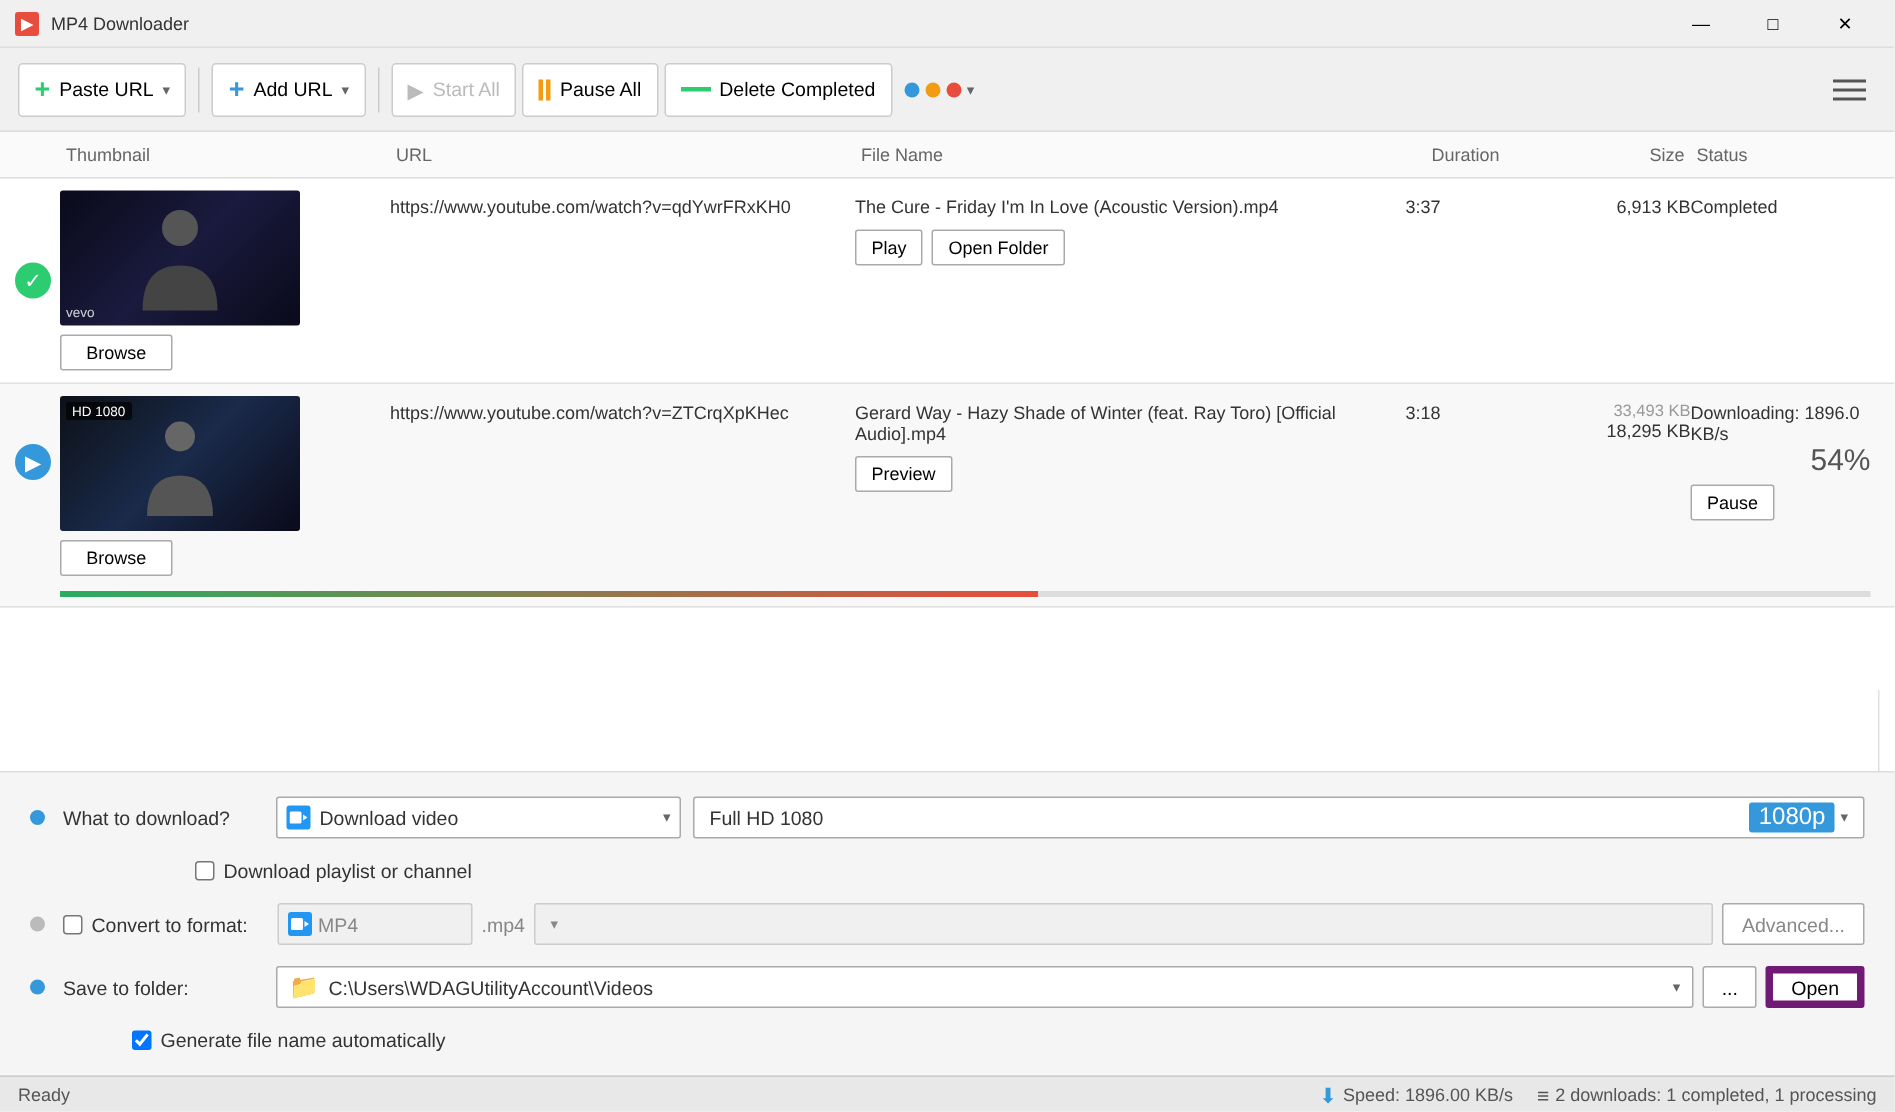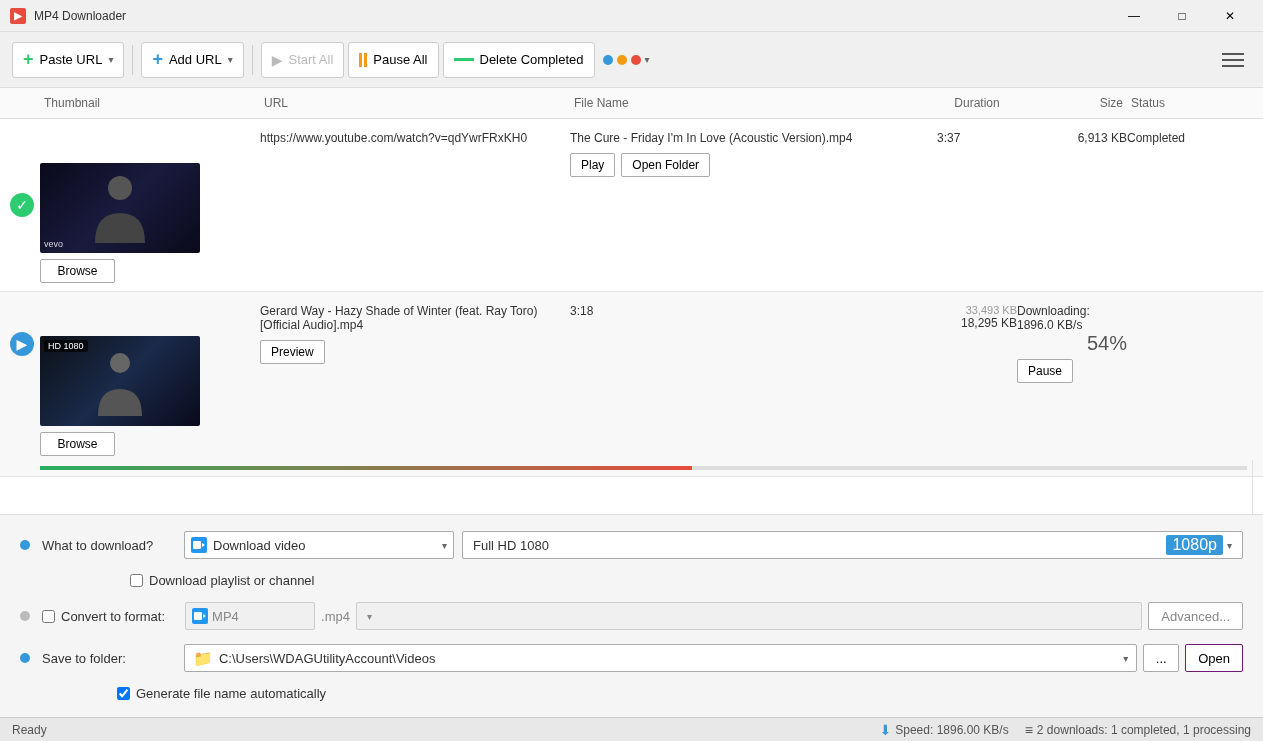--- a/index.html
+++ b/index.html
@@ -37,21 +37,21 @@
     .table-header > div { padding: 2px 4px; }
 
     
     .download-row { border-bottom: 1px solid #e0e0e0; position: relative; }
     .row-main { display: grid; grid-template-columns: 220px 310px 1fr 80px 110px 120px; padding: 8px 16px 8px 40px; align-items: start; }
     .row-status-icon { position: absolute; left: 10px; top: 50%; transform: translateY(-50%); width: 24px; height: 24px; border-radius: 50%; display: flex; align-items: center; justify-content: center; }
     .status-completed { background: #2ecc71; color: white; font-size: 14px; }
     .status-downloading { background: #3498db; color: white; font-size: 14px; }
 
     .thumbnail-cell { display: flex; flex-direction: column; gap: 6px; }
-    .thumbnail { width: 160px; height: 90px; background: #1a1a2e; position: relative; overflow: hidden; border-radius: 2px; margin-top: 36px; }
+    .thumbnail { width: 160px; height: 90px; background: #1a1a2e; position: relative; overflow: hidden; border-radius: 2px; }
     .thumb-1 { background: linear-gradient(135deg, #0a0a1a 0%, #1a1a3e 50%, #0a0a1a 100%); display: flex; align-items: center; justify-content: center; }
     .thumb-2 { background: linear-gradient(135deg, #0d1117 0%, #1a2a4a 50%, #0a0a1a 100%); display: flex; align-items: center; justify-content: center; }
     .thumb-vevo { position: absolute; bottom: 4px; left: 4px; color: white; font-size: 9px; opacity: 0.7; }
     .browse-btn { width: 75px; height: 24px; border: 1px solid #aaa; background: white; cursor: pointer; font-size: 12px; border-radius: 2px; }
 
     .url-cell { word-break: break-all; font-size: 12px; color: #333; padding-top: 4px; }
     .filename-cell { font-size: 12px; padding-top: 4px; }
     .filename-cell .file-actions { display: flex; gap: 6px; margin-top: 8px; flex-wrap: wrap; }
     .action-btn { height: 24px; border: 1px solid #aaa; background: white; cursor: pointer; font-size: 12px; border-radius: 2px; padding: 0 10px; }
 
@@ -189,20 +189,21 @@
           <div style="position:absolute; top:0; left:0; right:0; bottom:0; display:flex; align-items:center; justify-content:center;">
             <svg width="60" height="80" viewBox="0 0 60 80">
               <circle cx="30" cy="22" r="10" fill="#666"></circle>
               <path d="M8 75 Q8 48 30 48 Q52 48 52 75" fill="#555"></path>
             </svg>
           </div>
           <span style="position:absolute; top:4px; left:4px; background:rgba(0,0,0,0.7); color:white; font-size:9px; padding:1px 4px; border-radius:2px;">HD 1080</span>
         </div>
         <button class="browse-btn">Browse</button>
       </div>
+      <div class="url-cell">https://www.youtube.com/watch?v=ZTCrqXpKHec</div>
       <div class="filename-cell">
         <span>Gerard Way - Hazy Shade of Winter (feat. Ray Toro) [Official Audio].mp4</span>
         <div class="file-actions">
           <button class="action-btn">Preview</button>
         </div>
       </div>
       <div class="duration-cell">3:18</div>
       <div class="size-cell">
         <div class="size-total">33,493 KB</div>
         <div>18,295 KB</div>
@@ -285,25 +286,25 @@
   <div class="form-row">
     <span class="row-indicator indicator-blue"></span>
     <span class="row-label">Save to folder:</span>
     <div style="display:flex; align-items:center; gap:6px; flex:1;">
       <div style="flex:1; height:28px; border:1px solid #aaa; background:white; display:flex; align-items:center; padding:0 8px; border-radius:2px; gap:6px;">
         <span style="color:#f39c12; font-size:16px;">📁</span>
         <span style="flex:1; overflow:hidden; text-overflow:ellipsis; white-space:nowrap;">C:\Users\WDAGUtilityAccount\Videos</span>
         <span style="font-size:10px; color:#666;">▾</span>
       </div>
       <button style="width:36px; height:28px; border:1px solid #aaa; background:white; cursor:pointer; font-size:13px; border-radius:2px;">...</button>
-      <button style="height:28px; border:1px solid #701a75; background:white; cursor:pointer; font-size:13px; padding:0 12px; border-radius:2px;">Open</button>
-    </div>
-  </div>
-
-  <div style="display:flex; gap:6px; margin-left:97px;">
+      <button style="height:28px; border:5px solid #701a75; background:white; cursor:pointer; font-size:13px; padding:0 12px; border-radius:2px;">Open</button>
+    </div>
+  </div>
+
+  <div style="display:flex; gap:6px; margin-left:68px;">
     <input type="checkbox" checked="" style="">
     <label class="checkbox-label">Generate file name automatically</label>
   </div>
 
 </div>
 
 <div class="status-bar">
   <span>Ready</span>
   <div class="status-right">
     <div class="speed-section">

